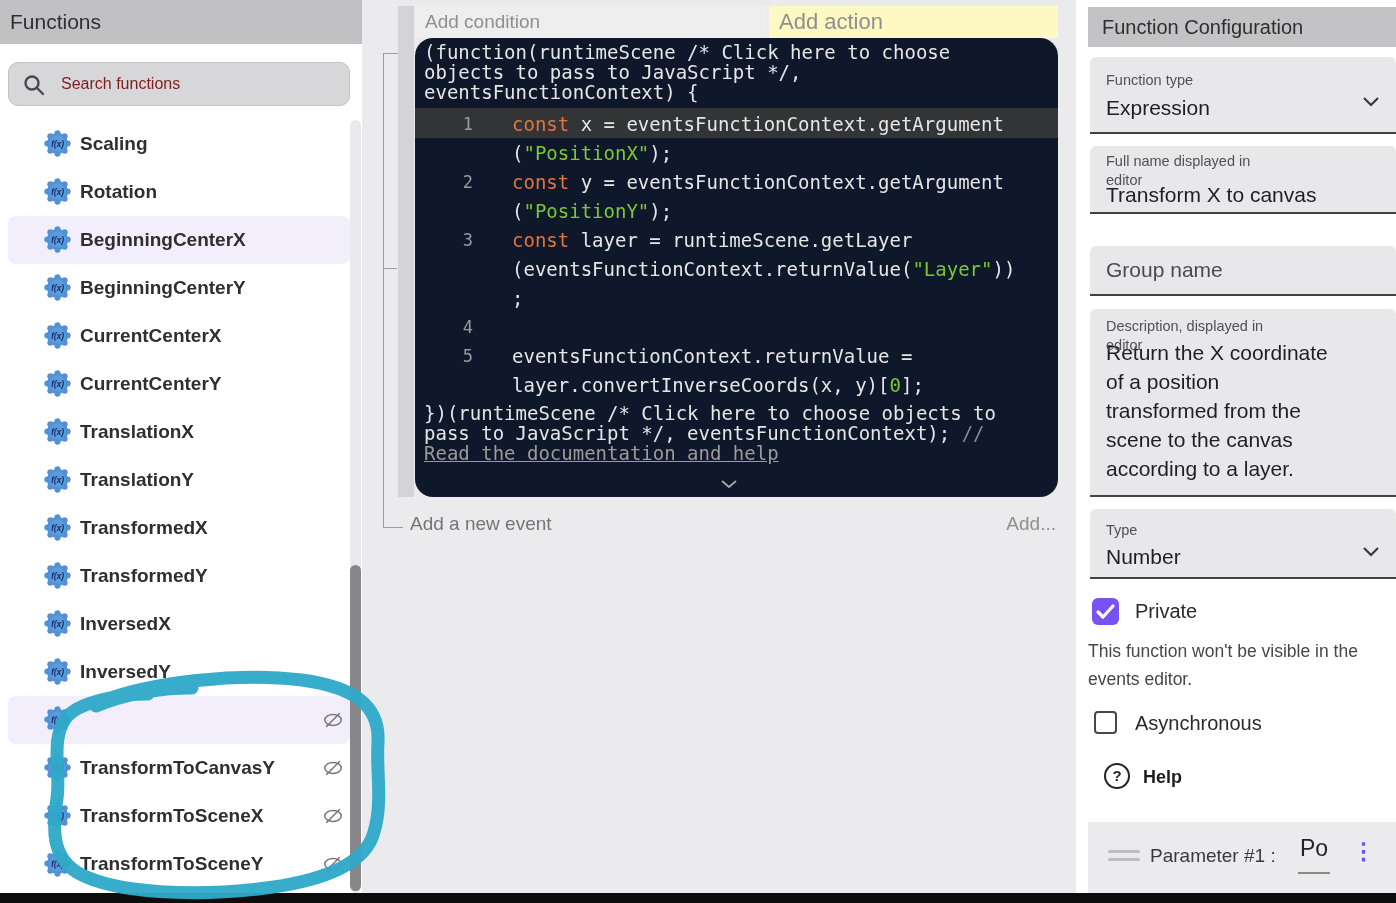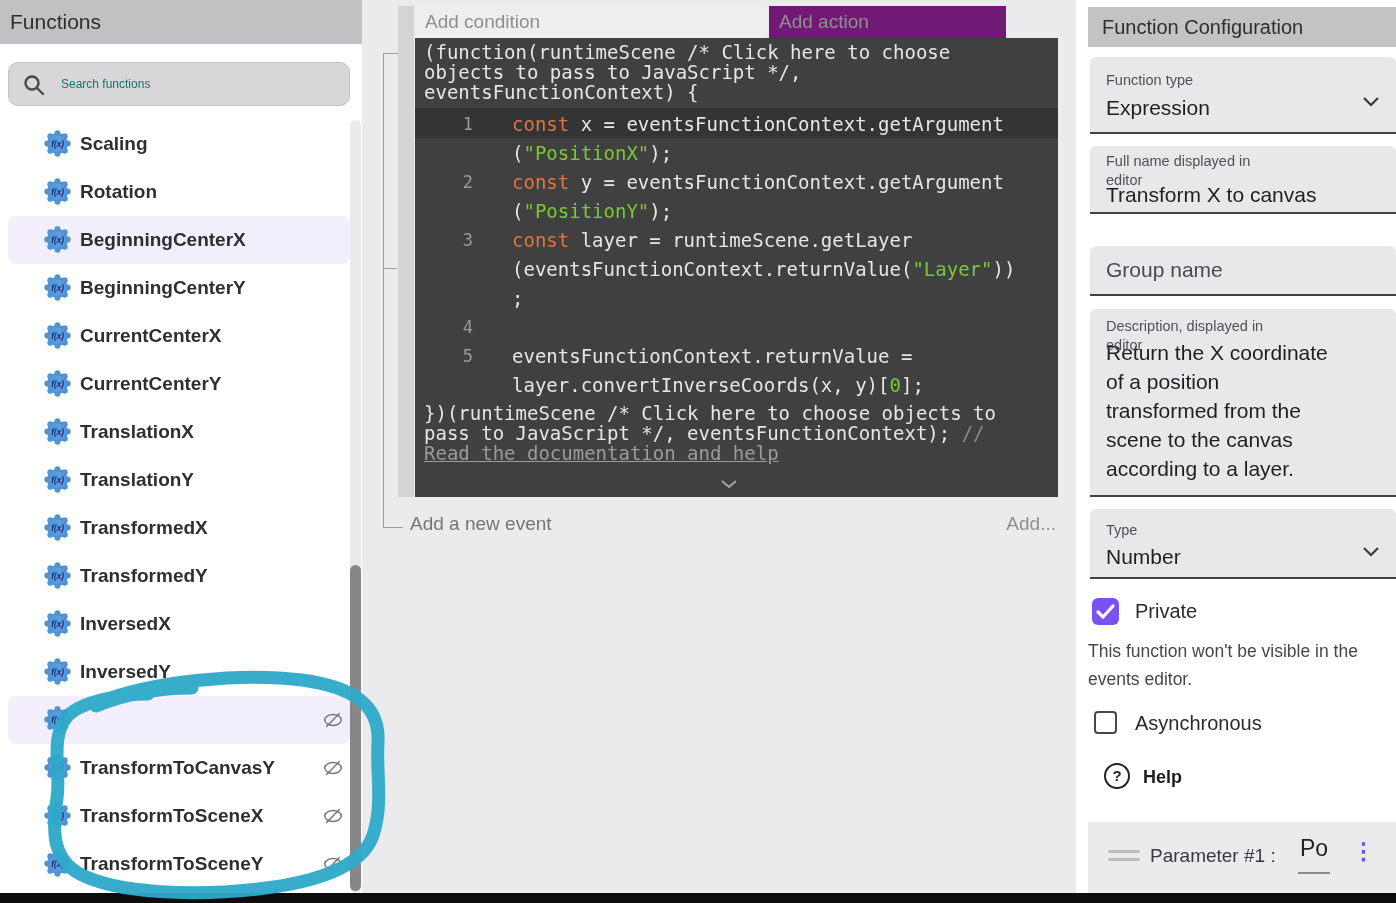--- a/index.html
+++ b/index.html
@@ -4,37 +4,37 @@
 <style>
   * { margin:0; padding:0; box-sizing:border-box; }
   html,body { width:1396px; height:903px; background:#fff; font-family:"Liberation Sans", sans-serif; overflow:hidden; }
   #page { position:relative; width:1396px; height:903px; background:#fff; overflow:hidden; }
 
   
   #sidebar { position:absolute; left:0; top:0; width:362px; height:893px; background:#fff; }
   .sb-header { position:absolute; left:0; top:0; width:362px; height:44px; background:#c1c1c3; color:#2f2f2f; font-size:21px; line-height:44px; padding-left:10px; }
   .search-box { position:absolute; left:8px; top:62px; width:342px; height:44px; background:#d7d7d9; border:1px solid #c2c2c2; border-radius:10px; }
   .search-box svg { position:absolute; left:13px; top:10px; }
-  .search-ph { position:absolute; left:52px; top:0; line-height:42px; font-size:12px; color:#0f766e; }
+  .search-ph { position:absolute; left:52px; top:0; line-height:42px; font-size:16px; color:#7f1d1d; }
   #fn-list { position:absolute; left:8px; top:120px; width:342px; }
   .fn-row { position:relative; width:342px; height:48px; }
   .fn-row.hl { background:#f2eefb; border-radius:8px; }
   .fn-row svg.gear { position:absolute; left:36px; top:10px; }
   .fn-label { position:absolute; left:72px; top:0; line-height:48px; font-size:19px; color:#2f2f2f;font-weight:bold; }
   .fn-row svg.eye { position:absolute; left:314px; top:13px; }
   .sb-track { position:absolute; left:350px; top:120px; width:11px; height:773px; background:#eaeaec; border-radius:6px; }
   .sb-thumb { position:absolute; left:350px; top:565px; width:11px; height:326px; background:#87878a; border-radius:6px; }
 
   
   #events { position:absolute; left:362px; top:0; width:714px; height:893px; background:#ebebed; }
   .tline { position:absolute; background:#9c9c9e; }
   .gutter { position:absolute; left:36px; top:6px; width:16px; height:491px; background:#d4d4d6; }
   .hdr-cond { position:absolute; left:53px; top:6px; width:352px; height:32px; background:#eeeeef; color:#8f8f8f; font-size:19px; line-height:32px; padding-left:10px; }
-  .hdr-act  { position:absolute; left:407px; top:6px; width:237px; height:32px; background:#701a75; color:#8f8f8f; font-size:19px; line-height:32px; padding-left:10px; }
-  .codeblock { position:absolute; left:53px; top:38px; width:643px; height:459px; background:#404040; font-family:"DejaVu Sans Mono", monospace; }
+  .hdr-act  { position:absolute; left:407px; top:6px; width:289px; height:32px; background:#fef9c3; color:#8f8f8f; font-size:22px; line-height:32px; padding-left:10px; }
+  .codeblock { position:absolute; left:53px; top:38px; width:643px; height:459px; background:#0f172a; font-family:"DejaVu Sans Mono", monospace;border-radius:18px; }
   .js-head, .js-foot { position:absolute; left:9px; width:628px; font-size:19px; line-height:20px; color:#e6e6e6; white-space:pre; }
   .js-head { top:4px; }
   .js-foot { top:365px; }
   .hl-line { position:absolute; left:0; top:70px; width:643px; height:30px; background:#333436; }
   .code-row { position:absolute; left:0; width:643px; height:29px; font-size:19px; line-height:29px; color:#e6e6e6; white-space:pre; }
   .code-row .num { position:absolute; left:28px; width:30px; text-align:right; font-size:17px; color:#9a9a9a; }
   .code-row .code { position:absolute; left:97px; }
   .tok-k { color:#e2743c; }
   .tok-s { color:#7ac836; }
   .tok-c { color:#8a8a8a; }

